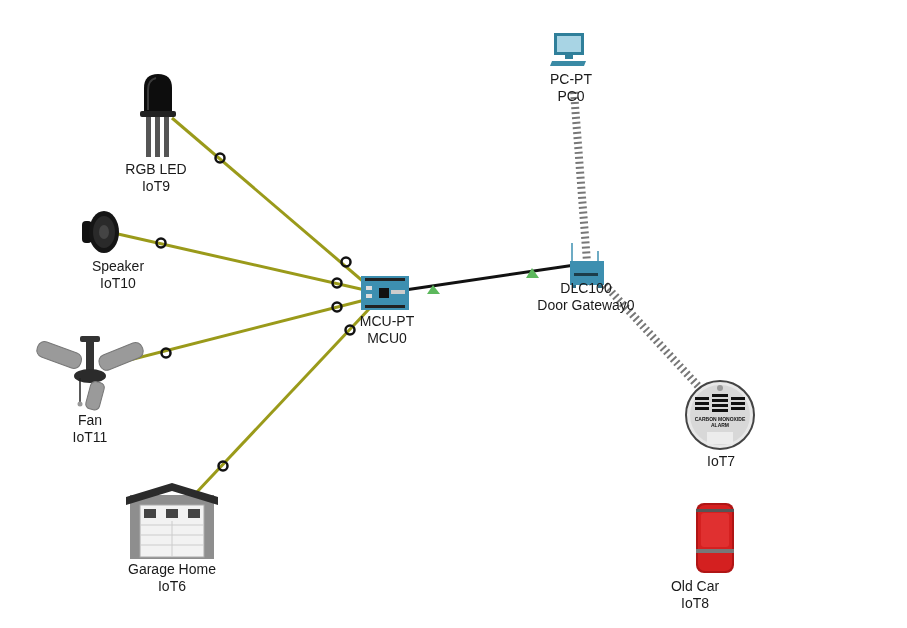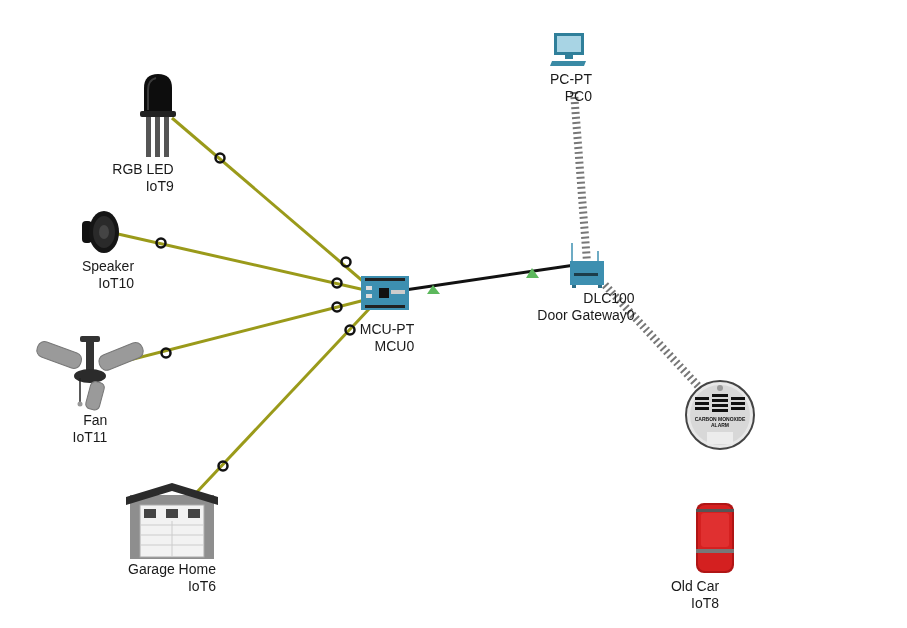--- a/index.html
+++ b/index.html
@@ -1,19 +1,19 @@
 <!DOCTYPE html>
 <html><head>
 <meta charset="utf-8">
 <style>
   html, body { margin: 0; padding: 0; background: #ffffff; }
   #canvas { position: relative; width: 907px; height: 628px; overflow: hidden; background: #ffffff; font-family: "Liberation Sans", sans-serif; }
   svg#links { position: absolute; left: 0; top: 0; }
   .node { position: absolute; }
-  .label { position: absolute; text-align: right; font-size: 14px; line-height: 17px; color: #1a1a1a; white-space: nowrap; transform: translateX(-50%); }
+  .label { position: absolute; text-align: center; font-size: 14px; line-height: 17px; color: #1a1a1a; white-space: nowrap; transform: translateX(-50%); }
   .icon { position: absolute; }
 </style>
 </head>
 <body>
 
 <div id="canvas">
   <svg id="links" width="907" height="628">
 
     <g>
       <line x1="172" y1="118" x2="365" y2="283" stroke="#9a9a1a" stroke-width="3"></line>
@@ -53,34 +53,34 @@
 
   <div class="node">
     <svg class="icon" style="left:138px;top:72px" width="40" height="86">
       <path d="M6 40 L6 16 Q6 2 20 2 Q34 2 34 16 L34 40 Z" fill="#0d0d0d"></path>
       <path d="M10 38 L10 18 Q10 8 18 6" stroke="#3a3a3a" stroke-width="2" fill="none"></path>
       <rect x="2" y="39" width="36" height="6" rx="2" fill="#222"></rect>
       <rect x="8" y="45" width="5" height="40" fill="#555"></rect>
       <rect x="17" y="45" width="5" height="40" fill="#555"></rect>
       <rect x="26" y="45" width="5" height="40" fill="#555"></rect>
     </svg>
-    <div class="label" style="left:143px;top:161px">
+    <div class="label" style="left:156px;top:161px">
       <div>RGB LED</div>
       <div>IoT9</div>
     </div>
   </div>
 
   <div class="node">
     <svg class="icon" style="left:80px;top:209px" width="42" height="46">
       <rect x="2" y="12" width="10" height="22" rx="4" fill="#111"></rect>
       <ellipse cx="24" cy="23" rx="15" ry="21" fill="#151515"></ellipse>
       <ellipse cx="24" cy="23" rx="11" ry="16" fill="#2a2a2a"></ellipse>
       <ellipse cx="24" cy="23" rx="5" ry="7" fill="#444"></ellipse>
     </svg>
-    <div class="label" style="left:108px;top:258px">
+    <div class="label" style="left:118px;top:258px">
       <div>Speaker</div>
       <div>IoT10</div>
     </div>
   </div>
 
   <div class="node">
     <svg class="icon" style="left:34px;top:334px" width="114" height="80">
       <g transform="rotate(20 28 22)">
           <rect x="2" y="14" width="46" height="16" rx="7" fill="#9a9a9a" stroke="#777"></rect>
         </g>
@@ -124,21 +124,21 @@
   <div class="node">
     <svg class="icon" style="left:361px;top:276px" width="48" height="34">
       <rect x="0" y="0" width="48" height="34" fill="#3d8fb0"></rect>
       <rect x="4" y="2" width="40" height="3" fill="#222"></rect>
       <rect x="4" y="29" width="40" height="3" fill="#222"></rect>
       <rect x="18" y="12" width="10" height="10" fill="#111"></rect>
       <rect x="30" y="14" width="14" height="4" fill="#ccc"></rect>
       <rect x="5" y="10" width="6" height="4" fill="#ddd"></rect>
       <rect x="5" y="18" width="6" height="4" fill="#ddd"></rect>
     </svg>
-    <div class="label" style="left:387px;top:321px">
+    <div class="label" style="left:387px;top:313px">
       <div>MCU-PT</div>
       <div>MCU0</div>
     </div>
   </div>
 
   <div class="node">
     <svg class="icon" style="left:548px;top:33px" width="42" height="36">
       <rect x="6" y="0" width="30" height="22" fill="#2f7f9a"></rect>
       <rect x="9" y="3" width="24" height="16" fill="#a8d4e4"></rect>
       <rect x="17" y="22" width="8" height="4" fill="#2f7f9a"></rect>
@@ -152,21 +152,21 @@
 
   <div class="node">
     <svg class="icon" style="left:568px;top:243px" width="38" height="46">
       <line x1="4" y1="0" x2="4" y2="18" stroke="#3d8fb0" stroke-width="1.5"></line>
       <line x1="30" y1="8" x2="30" y2="18" stroke="#3d8fb0" stroke-width="1.5"></line>
       <rect x="2" y="18" width="34" height="24" fill="#3d8fb0"></rect>
       <rect x="6" y="30" width="24" height="3" fill="#1c3d4a"></rect>
       <rect x="4" y="42" width="4" height="3" fill="#2d6e87"></rect>
         <rect x="30" y="42" width="4" height="3" fill="#2d6e87"></rect>
     </svg>
-    <div class="label" style="left:586px;top:290px">
+    <div class="label" style="left:586px;top:280px">
       <div>DLC100</div>
       <div>Door Gateway0</div>
     </div>
   </div>
 
   <div class="node">
     <div class="icon" style="left:685px;top:380px;width:70px;height:70px">
       <svg width="70" height="70" style="position:absolute;left:0;top:0">
         <circle cx="35" cy="35" r="34" fill="#e8e8e8" stroke="#444" stroke-width="2"></circle>
         <circle cx="35" cy="35" r="30" fill="#d8d8d8"></circle>
@@ -184,20 +184,21 @@
             <rect x="46" y="27" width="14" height="3"></rect>
         </g>
         <rect x="22" y="52" width="26" height="12" fill="#ececec"></rect>
       </svg>
       <div style="position:absolute;left:0;top:36px;width:70px;text-align:center;font-size:5px;line-height:6px;font-weight:bold;color:#111">
         <div>CARBON MONOXIDE</div>
         <div>ALARM</div>
       </div>
     </div>
     <div class="label" style="left:721px;top:453px">
+      <div>IoT7</div>
     </div>
   </div>
 
   <div class="node">
     <svg class="icon" style="left:694px;top:501px" width="42" height="74">
       <rect x="2" y="2" width="38" height="70" rx="8" fill="#b01515"></rect>
       <rect x="4" y="4" width="34" height="66" rx="7" fill="#d42020"></rect>
       <rect x="7" y="12" width="28" height="34" rx="3" fill="#e03030"></rect>
       <rect x="2" y="48" width="38" height="4" fill="#777"></rect>
       <rect x="2" y="8" width="38" height="3" fill="#555"></rect>

